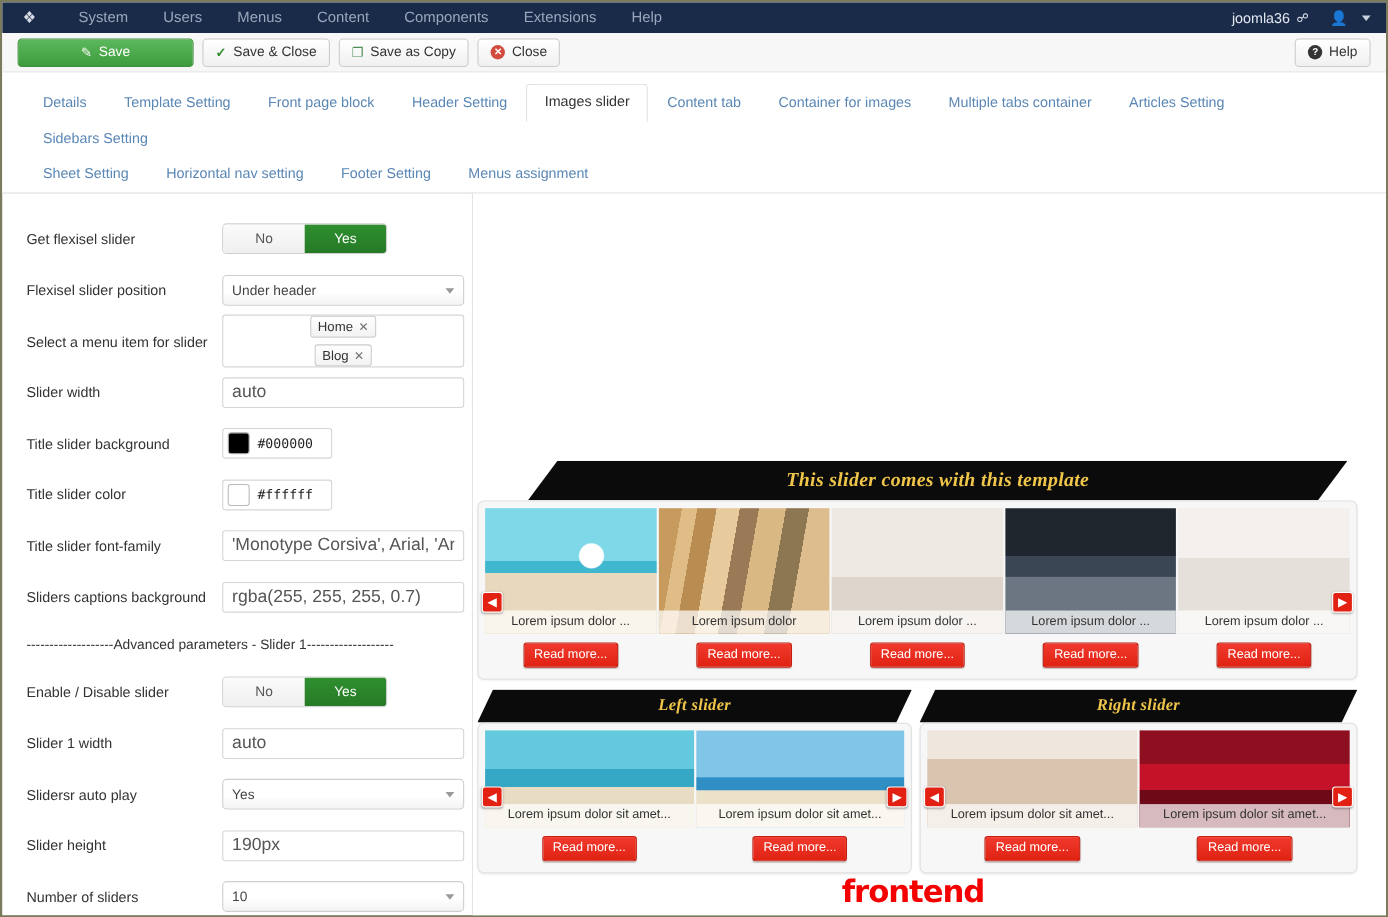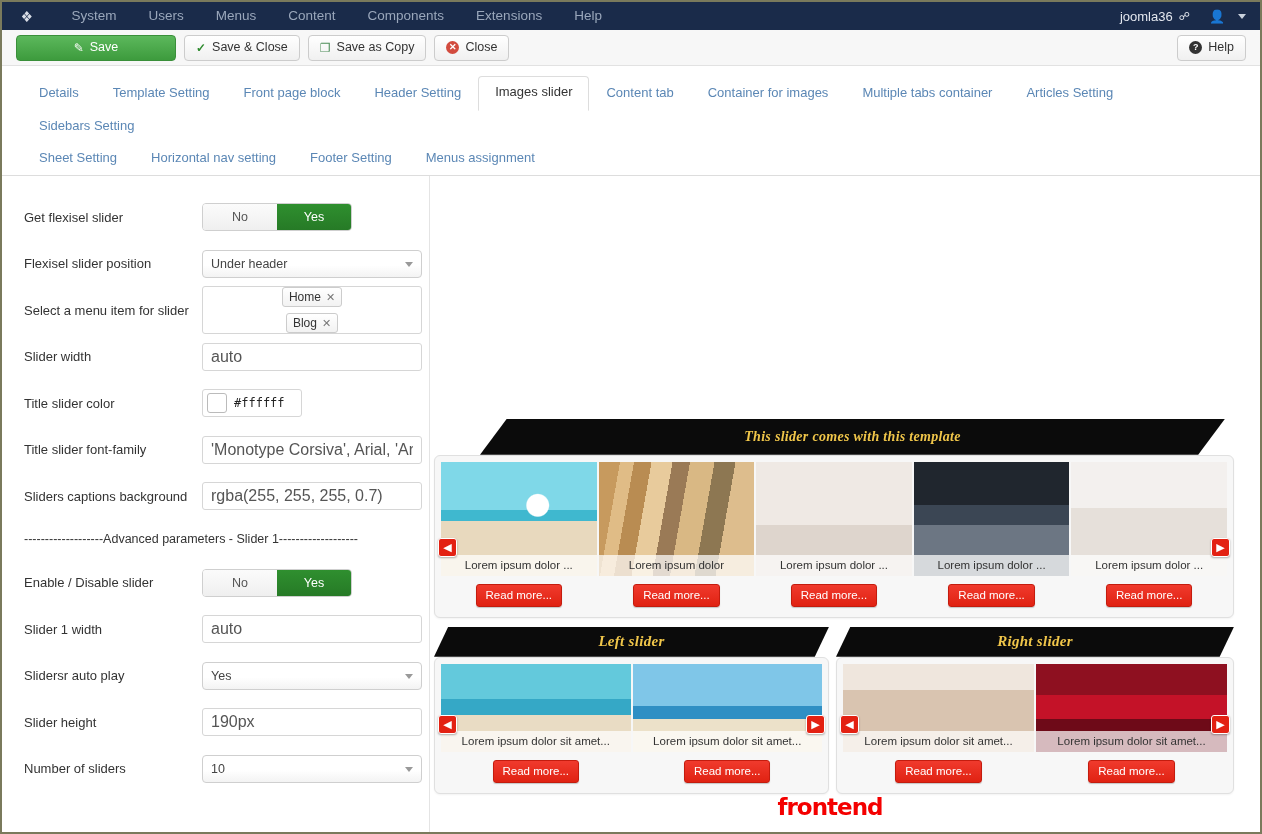--- a/index.html
+++ b/index.html
@@ -291,21 +291,21 @@
     position: relative;
     background: #0b0b0b;
     height: 36px;
     display: flex;
     align-items: center;
     justify-content: center;
     color: #f0c64a;
     font-family: "Liberation Serif", serif;
     font-style: italic;
     font-weight: bold;
-    font-size: 14px;
+    font-size: 18px;
     letter-spacing: 0.3px;
   }
   .banner.skew-both {
     clip-path: polygon(3.6% 0, 100% 0, 96.4% 100%, 0 100%);
   }
   .slider-box {
     border: 1px solid #e0e0e0;
     border-radius: 6px;
     background: #f7f7f7;
     padding: 6px 6px 10px 6px;
@@ -359,21 +359,21 @@
     cursor: pointer;
     z-index: 5;
     box-shadow: 0 1px 2px rgba(0,0,0,0.3);
   }
   .navbtn.left { left: 3px; top: 82px; }
   .navbtn.right { right: 3px; top: 82px; }
 
   .frontend-label {
     text-align: center;
     color: #f40000;
-    font-size: 23px;
+    font-size: 28px;
     font-weight: bold;
     font-family: "DejaVu Sans", sans-serif;
     letter-spacing: -1px;
   }
 
   
   .ph1 { background:
       radial-gradient(circle at 62% 38%, #ffffff 0 9%, rgba(255,255,255,0) 10%),
       linear-gradient(#7fd8e8 0 42%, #3fb8cf 42% 52%, #e8d9be 52% 100%); }
   .ph2 { background:
@@ -512,20 +512,29 @@
         </div>
       </div>
 
       <div class="row">
         <div class="lbl">Slider width</div>
         <div class="ctl">
           <input class="txt" type="text" value="auto" style="">
         </div>
       </div>
 
+      <div class="row">
+        <div class="lbl">Title slider background</div>
+        <div class="ctl">
+          <div class="colorfield">
+            <span class="swatch" style="background:#000000"></span>
+            <span class="hexval">#000000</span>
+          </div>
+        </div>
+      </div>
 
       <div class="row">
         <div class="lbl">Title slider color</div>
         <div class="ctl">
           <div class="colorfield">
             <span class="swatch" style="background:#ffffff"></span>
             <span class="hexval">#ffffff</span>
           </div>
         </div>
       </div>

